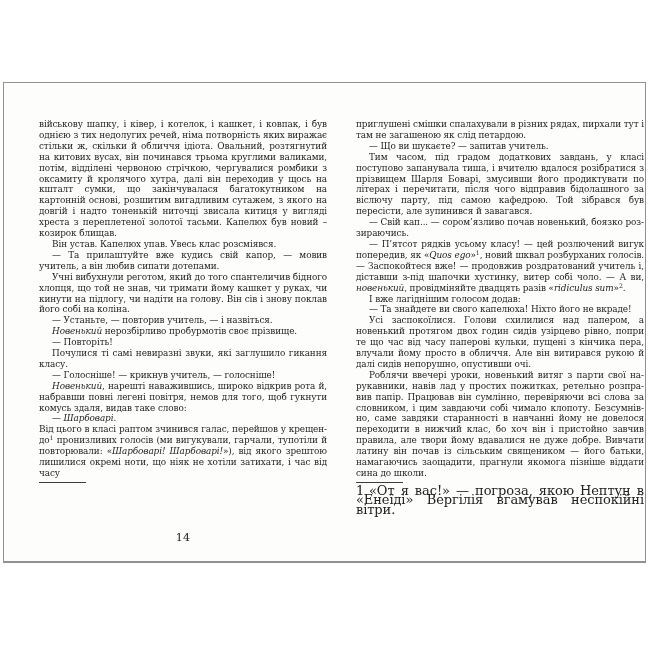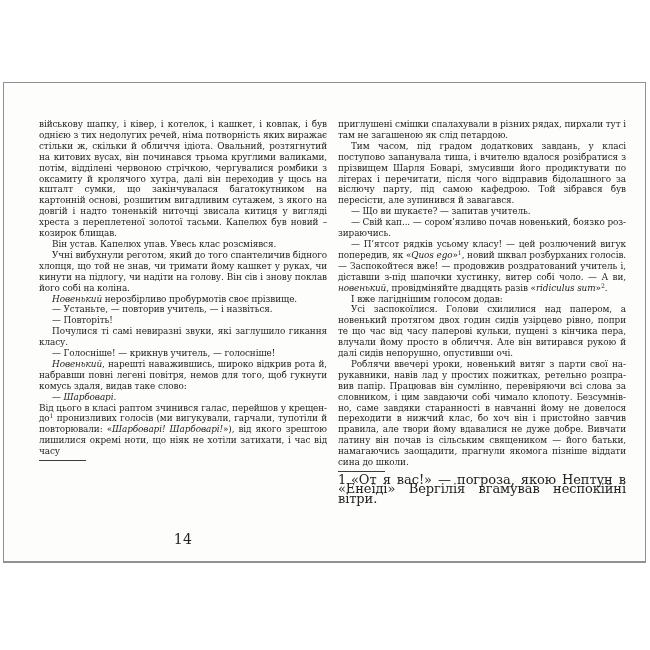--- a/index.html
+++ b/index.html
@@ -8,76 +8,78 @@
     font-family:"DejaVu Serif", serif;
   }
   .canvas{position:relative;width:650px;height:650px;background:#ffffff;}
   .spread{
     position:absolute;left:3px;top:82px;width:643px;height:481px;
     box-sizing:border-box;background:#fdfdfc;
     border:1px solid #919191;border-bottom-width:2px;
   }
   .page{position:absolute;top:0;height:100%;width:288px;}
   .page.left{left:35px;}
-  .page.right{left:334px;text-decoration:underline;}
+  .page.right{left:352px;text-decoration:underline;}
   .body-text{
     position:absolute;top:36px;left:0;width:288px;
     font-size:8.9px;line-height:10.9px;color:#1e1e1e;
     text-align:justify;letter-spacing:-0.1px;
   }
   .body-text p{margin:0;padding:0;}
   .body-text p.indent{text-indent:13px;}
   .body-text i{font-style:italic;}
   sup{font-size:6.2px;line-height:0;vertical-align:baseline;position:relative;top:-3px;}
   .footnotes{margin-top:3px;font-size:13px;line-height:9.3px;color:#222;text-align:justify;}
   .fn-rule{width:47px;height:0;border-top:1px solid #3c3c3c;margin:3px 0 3px 0;}
   .footnote{margin:0;}
   .fn-num{display:inline-block;min-width:13px;}
   .page-number{
     position:absolute;top:448px;left:0;width:288px;text-align:center;
-    font-size:14px;color:#222;letter-spacing:0.3px;
+    font-size:11px;color:#222;letter-spacing:0.3px;
   }
 </style>
 </head>
 <body>
 
 <div class="canvas">
   <div class="spread">
 
     <section class="page left">
       <div class="body-text">
         <div>
             <p class="noindent">військову шапку, і ківер, і котелок, і кашкет, і ковпак, і був однією з тих недолугих речей, німа потворність яких виражає стільки ж, скільки й обличчя ідіота. Овальний, розтягнутий на китових вусах, він починався трьома круглими валиками, потім, відділені червоною стрічкою, чергувалися ромбики з оксамиту й кролячого хутра, далі він переходив у щось на кшталт сумки, що закінчу­валася багатокутником на картонній основі, розшитим вигадли­вим сутажем, з якого на довгій і надто тоненькій ниточці звисала китиця у вигляді хреста з переплетеної золотої тасьми. Капелюх був новий – козирок блищав.</p>
             <p class="indent">Він устав. Капелюх упав. Увесь клас розсміявся.</p>
+            <p class="indent">— Та прилаштуйте вже кудись свій капор, — мовив учитель, а він любив сипати дотепами.</p>
             <p class="indent">Учні вибухнули реготом, який до того спантеличив бідного хлопця, що той не знав, чи тримати йому кашкет у руках, чи ки­нути на підлогу, чи надіти на голову. Він сів і знову поклав його собі на коліна.</p>
+            <p class="indent">— Устаньте, — повторив учитель, — і назвіться.</p>
             <p class="indent"><i>Новенький</i> нерозбірливо пробурмотів своє прізвище.</p>
-            <p class="indent">— Устаньте, — повторив учитель, — і назвіться.</p>
             <p class="indent">— Повторіть!</p>
             <p class="indent">Почулися ті самі невиразні звуки, які заглушило гикання класу.</p>
             <p class="indent">— Голосніше! — крикнув учитель, — голосніше!</p>
             <p class="indent"><i>Новенький</i>, нарешті наважившись, широко відкрив рота й, на­бравши повні легені повітря, немов для того, щоб гукнути комусь здаля, видав таке слово:</p>
             <p class="indent">— <i>Шарбоварі</i>.</p>
             <p class="noindent">Від цього в класі раптом зчинився галас, перейшов у крещен­до<sup>1</sup> пронизливих голосів (ми вигукували, гарчали, тупотіли й повторювали: «<i>Шарбоварі! Шарбоварі!</i>»), від якого зрештою ли­шилися окремі ноти, що ніяк не хотіли затихати, і час від часу</p>
           </div>
         <div class="footnotes">
           <div class="fn-rule"></div>
         </div>
       </div>
       <div class="page-number">14</div>
     </section>
 
     <section class="page right">
       <div class="body-text">
         <div>
             <p class="noindent">приглушені смішки спалахували в різних рядах, пирхали тут і там не загашеною як слід петардою.</p>
+            <p class="indent">— Що ви шукаєте? — запитав учитель.</p>
             <p class="indent">Тим часом, під градом додаткових завдань, у класі поступово запанувала тиша, і вчителю вдалося розібратися з прізвищем Шарля Боварі, змусивши його продиктувати по літерах і пе­речитати, після чого відправив бідолашного за віслючу парту, під самою кафедрою. Той зібрався був пересісти, але зупинив­ся й завагався.</p>
-            <p class="indent">— Що ви шукаєте? — запитав учитель.</p>
             <p class="indent">— Свій кап... — сором’язливо почав новенький, боязко роз­зираючись.</p>
             <p class="indent">— П’ятсот рядків усьому класу! — цей розлючений вигук по­передив, як «<i>Quos ego</i>»<sup>1</sup>, новий шквал розбурханих голосів. — За­спокойтеся вже! — продовжив роздратований учитель і, діставши з-під шапочки хустинку, витер собі чоло. — А ви, <i>новенький</i>, про­відміняйте двадцять разів «<i>ridiculus sum</i>»<sup>2</sup>.</p>
             <p class="indent">І вже лагіднішим голосом додав:</p>
+            <p class="indent">— Та знайдете ви свого капелюха! Ніхто його не вкраде!</p>
             <p class="indent">Усі заспокоїлися. Голови схилилися над папером, а новенький протягом двох годин сидів узірцево рівно, попри те що час від часу паперові кульки, пущені з кінчика пера, влучали йому про­сто в обличчя. Але він витирався рукою й далі сидів непорушно, опустивши очі.</p>
             <p class="indent">Роблячи ввечері уроки, новенький витяг з парти свої на­рукавники, навів лад у простих пожитках, ретельно розпра­вив папір. Працював він сумлінно, перевіряючи всі слова за словником, і цим завдаючи собі чимало клопоту. Безсумнів­но, саме завдяки старанності в навчанні йому не довелося переходити в нижчий клас, бо хоч він і пристойно завчив правила, але твори йому вдавалися не дуже добре. Вивча­ти латину він почав із сільським священиком — його батьки, намагаючись заощадити, прагнули якомога пізніше віддати сина до школи.</p>
           </div>
         <div class="footnotes">
           <div class="fn-rule"></div>
           <div>
               <div class="footnote"><span class="fn-num">1</span><span>«От я вас!» — погроза, якою Нептун в «Енеїді» Вергілія вгамував неспокійні вітри.</span></div>
             </div>
         </div>
       </div>

